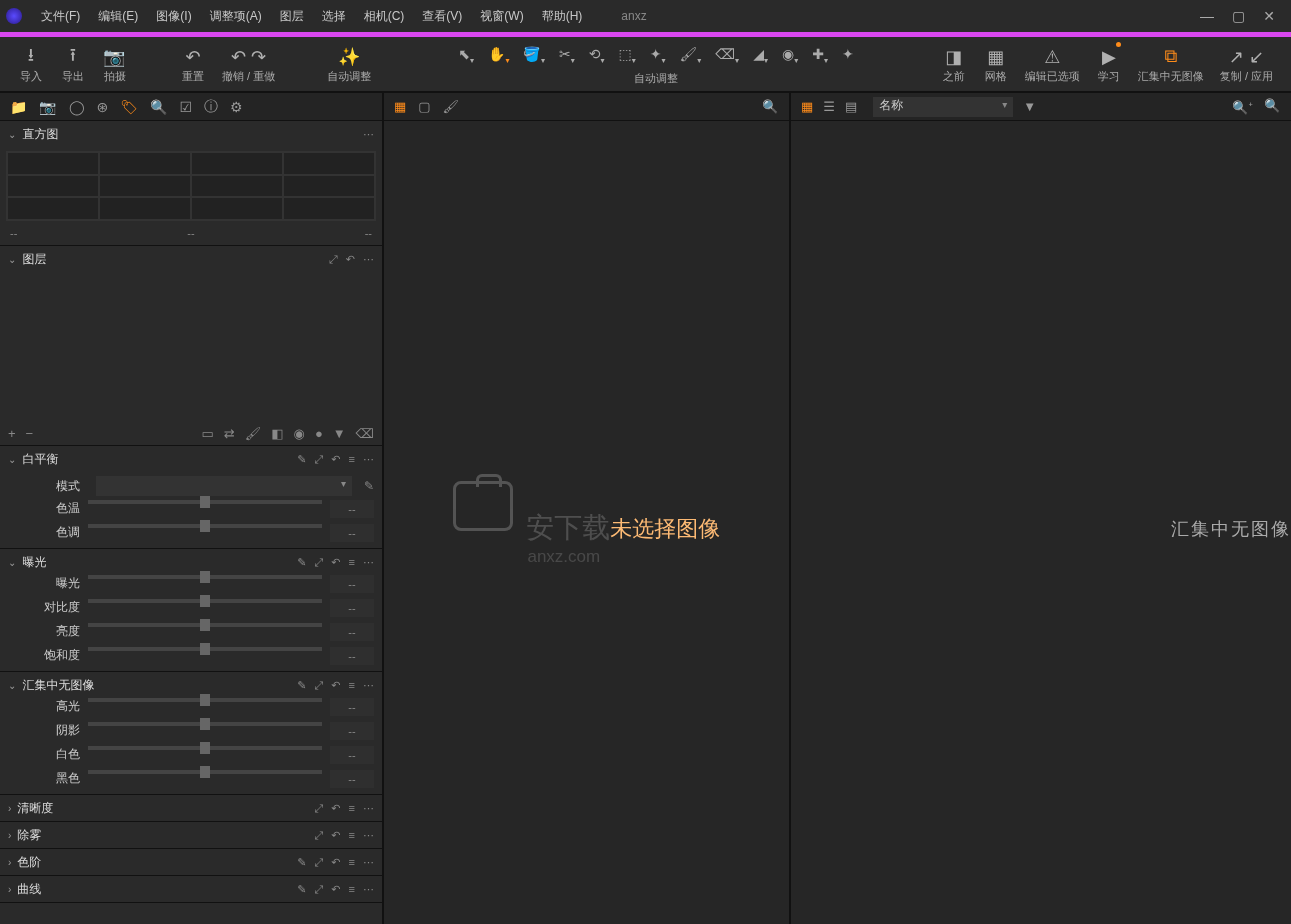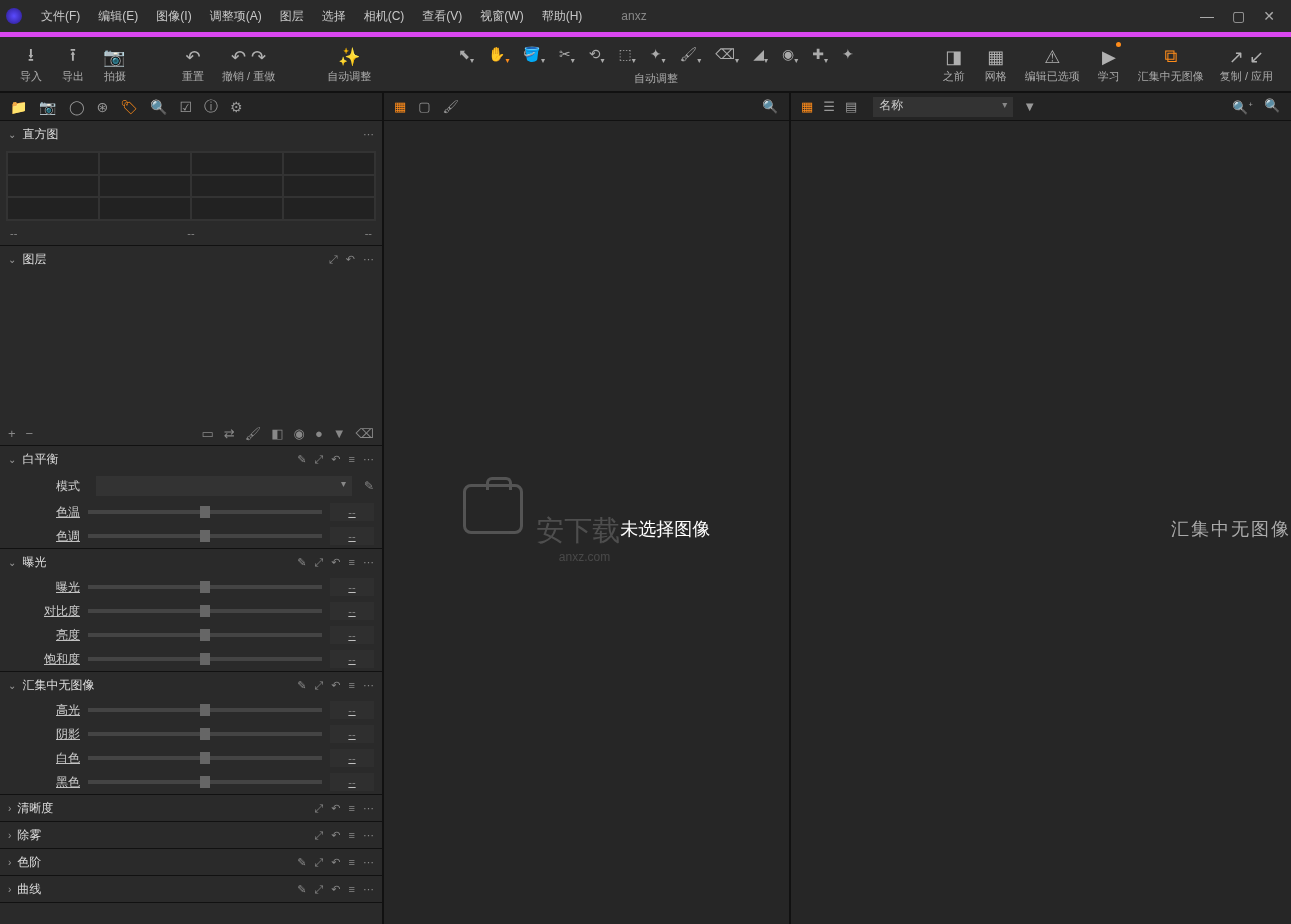--- a/index.html
+++ b/index.html
@@ -34,41 +34,41 @@
 .panel-header .chev { color: #999; font-size: 10px; margin-right: 6px; }
 .panel-header .title { color: #ddd; font-size: 12px; }
 .panel-header .tools { margin-left: auto; display: flex; gap: 8px; color: #888; font-size: 11px; }
 .panel-header .tools span { cursor: pointer; }
 .histogram { height: 70px; background: #222; margin: 4px 6px; border: 1px solid #333; display: grid; grid-template-columns: repeat(4,1fr); grid-template-rows: repeat(3,1fr); }
 .histogram div { border: 1px solid #333; }
 .hist-values { display: flex; justify-content: space-between; padding: 2px 10px 6px; color: #888; font-size: 11px; }
 .layers-body { height: 150px; }
 .layer-toolbar { display: flex; align-items: center; padding: 4px 8px; gap: 10px; color: #888; font-size: 13px; }
 .layer-toolbar .right { margin-left: auto; display: flex; gap: 10px; }
-.param-row { display: flex; align-items: center; height: 24px; padding: 0 8px; text-decoration: underline; }
+.param-row { display: flex; height: 24px; padding: 0 8px; }
 .param-label { width: 80px; text-align: right; padding-right: 8px; font-size: 12px; color: #ccc; }
 .param-slider { flex: 1; height: 4px; background: #444; position: relative; margin-right: 8px; }
 .param-slider .thumb { position: absolute; top: -4px; left: 50%; width: 10px; height: 12px; background: #666; transform: translateX(-50%); }
 .param-value { width: 44px; height: 18px; background: #2f2f2f; color: #888; text-align: center; font-size: 11px; line-height: 18px; }
 .param-picker { margin-left: 6px; color: #888; cursor: pointer; }
 .mode-row { display: flex; align-items: center; padding: 4px 8px; }
 .mode-select { flex: 1; height: 20px; background: #333; margin-left: 8px; margin-right: 6px; position: relative; }
 .mode-select::after { content: "▾"; position: absolute; right: 6px; top: 2px; color: #888; font-size: 10px; }
 .center-panel { flex: 1; background: #262626; display: flex; flex-direction: column; }
 .center-toolbar { height: 28px; background: #242424; display: flex; align-items: center; padding: 0 10px; gap: 12px; border-bottom: 1px solid #111; }
 .center-toolbar .ico { color: #999; font-size: 13px; cursor: pointer; }
 .center-toolbar .ico.active { color: #ff8c1a; }
 .center-toolbar .right { margin-left: auto; }
 .viewer { flex: 1; display: flex; flex-direction: row; align-items: center; justify-content: center; color: #888; }
 .watermark { opacity: 0.35; margin-bottom: 10px; text-align: center; }
 .watermark-logo { display: inline-block; width: 60px; height: 50px; border: 3px solid #aaa; border-radius: 8px; position: relative; }
 .watermark-logo::before { content: ""; position: absolute; top: -10px; left: 20px; width: 20px; height: 10px; border: 3px solid #aaa; border-bottom: none; border-radius: 6px 6px 0 0; }
 .watermark-text { display: inline-block; vertical-align: middle; margin-left: 10px; color: #999; font-size: 28px; }
-.watermark-sub { font-size: 12px; color: #888; }
-.viewer-msg { font-size: 18px; color: #ffffff; }
+.watermark-sub { font-size: 17px; color: #888; }
+.viewer-msg { font-size: 22px; color: #fdba74; }
 .right-panel { width: 502px; background: #262626; display: flex; flex-direction: column; border-left: 2px solid #111; }
 .right-toolbar { height: 28px; background: #242424; display: flex; align-items: center; padding: 0 10px; gap: 10px; border-bottom: 1px solid #111; }
 .right-toolbar .ico { color: #999; font-size: 13px; cursor: pointer; }
 .right-toolbar .ico.active { color: #ff8c1a; }
 .sort-select { width: 140px; height: 20px; background: #333; color: #ccc; font-size: 12px; padding: 0 6px; position: relative; margin-left: 6px; }
 .sort-select::after { content: "▾"; position: absolute; right: 6px; top: 2px; color: #888; font-size: 10px; }
 .right-toolbar .right { margin-left: auto; display: flex; gap: 12px; }
 .browser { flex: 1; display: flex; align-items: center; justify-content: flex-end; }
 .browser-msg { font-size: 18px; color: #aaa; letter-spacing: 2px; }
 </style>

